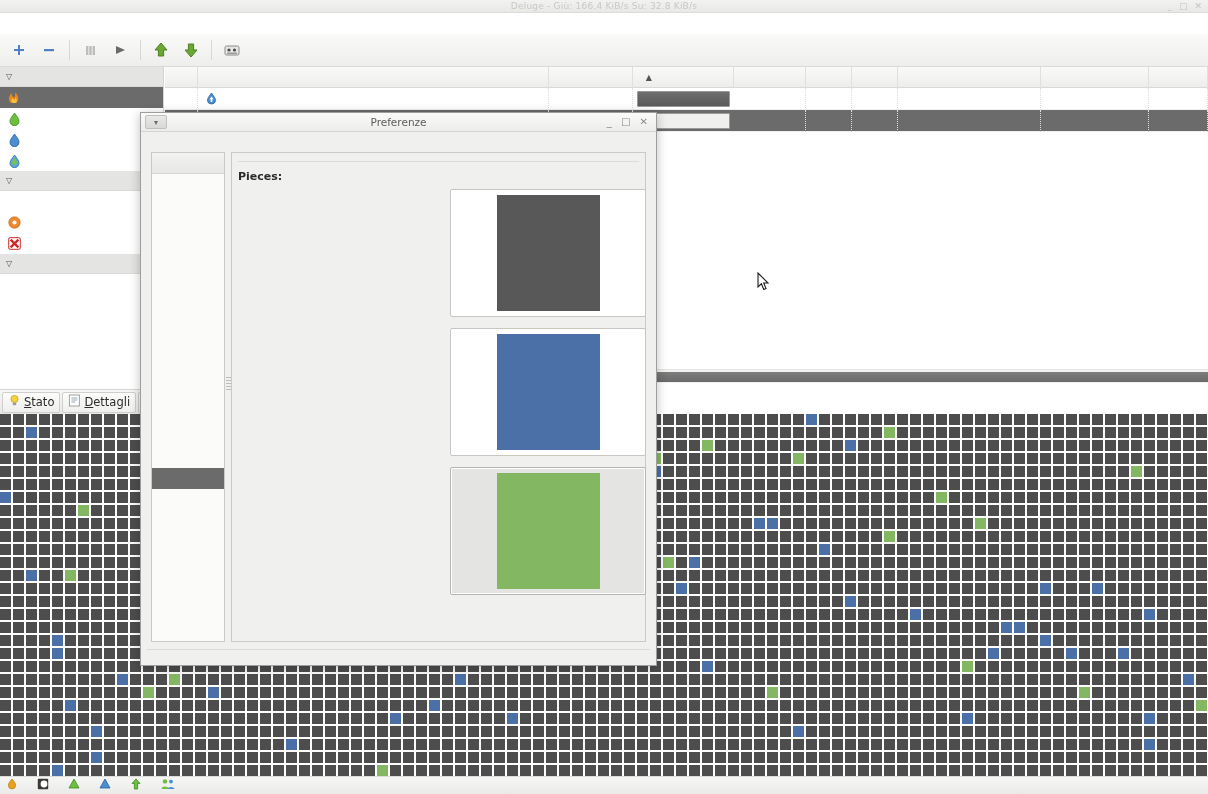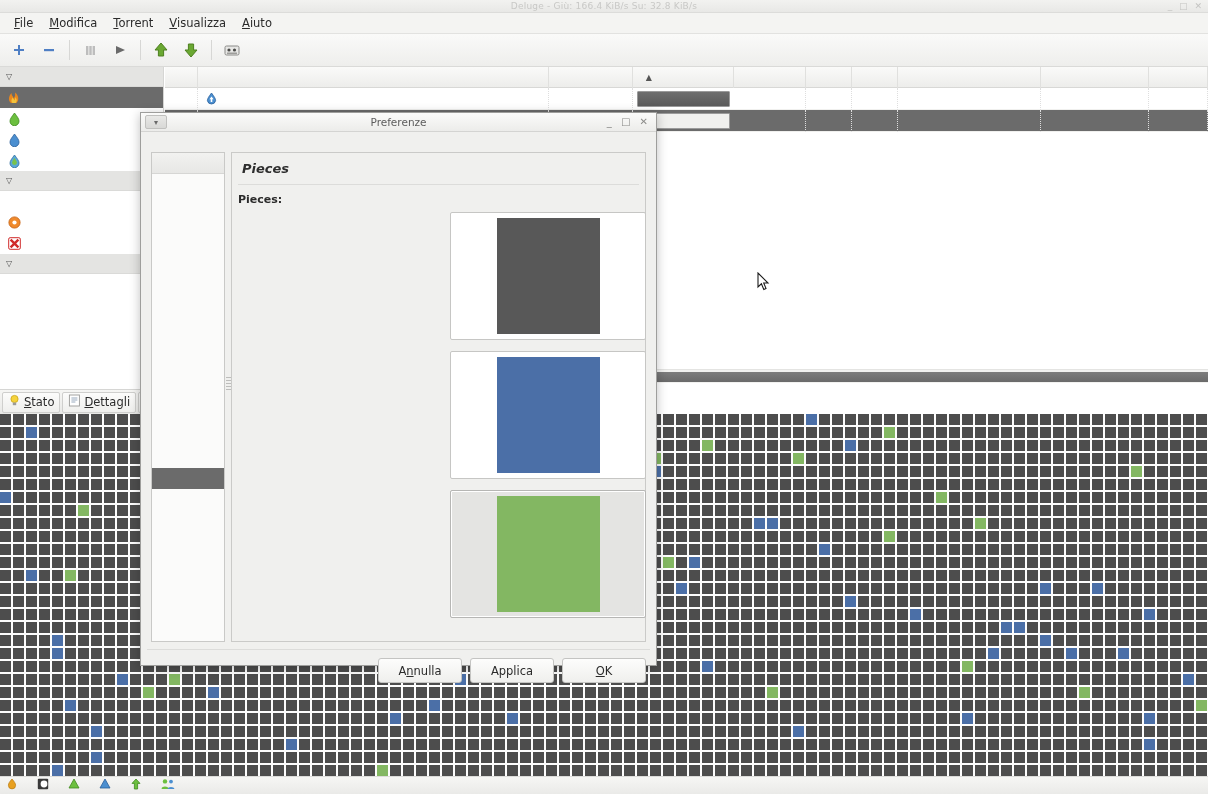--- a/index.html
+++ b/index.html
@@ -190,27 +190,20 @@
 </head>
 <body>
 
 <div id="app">
 
   <div class="titlebar">
     <div class="ttl">Deluge - Giù: 166.4 KiB/s Su: 32.8 KiB/s</div>
     <div class="wbtns">_ □ ✕</div>
   </div>
 
-  <div class="menubar" id="menubar">
-      <div class="mi"><u>F</u>ile</div>
-      <div class="mi"><u>M</u>odifica</div>
-      <div class="mi"><u>T</u>orrent</div>
-      <div class="mi"><u>V</u>isualizza</div>
-      <div class="mi"><u>A</u>iuto</div>
-    </div>
 
   <div class="toolbar">
     <div class="tb-btn">
       <svg width="16" height="16" viewBox="0 0 16 16">
           <path d="M7 3h2v4h4v2H9v4H7V9H3V7h4z" fill="#4f7fc4"></path>
         </svg>
     </div>
     <div class="tb-btn">
       <svg width="16" height="16" viewBox="0 0 16 16">
           <rect x="3" y="7" width="10" height="2.2" fill="#4f7fc4"></rect>
@@ -3189,21 +3182,20 @@
           <div class="cat">
             <span></span>
           </div>
           <div class="cat sel">
             <span></span>
           </div>
         </div>
       <div class="cat-handle"></div>
 
       <div class="pane">
-        <div class="pane-title">Pieces</div>
         <div class="pane-rule"></div>
         <div class="colors-lbl">Pieces:</div>
         <div id="colorrows">
             <div class="crow">
               <div class="name"></div>
               <div class="hex"></div>
               <div class="swatch-btn">
                 <div class="chip" style="background:#585858"></div>
               </div>
             </div>
@@ -3218,31 +3210,20 @@
               <div class="name"></div>
               <div class="hex"></div>
               <div class="swatch-btn focus">
                 <div class="chip" style="background:#83B762"></div>
               </div>
             </div>
           </div>
       </div>
 
       <div class="dlg-sep"></div>
-      <div class="dlg-btns" id="dlgbtns">
-          <div class="dbtn">
-            <span>A<u>n</u>nulla</span>
-          </div>
-          <div class="dbtn">
-            <span>Applica</span>
-          </div>
-          <div class="dbtn">
-            <span><u>O</u>K</span>
-          </div>
-        </div>
     </div>
   </div>
 
   <div class="cursor">
     <svg width="14" height="20" viewBox="0 0 14 20">
       <path d="M1 1 L1 15 L4.4 11.8 L6.8 17.4 L9 16.4 L6.7 11 L11 11 Z" fill="#ffffff" stroke="#1a1a1a" stroke-width="1.1"></path>
     </svg>
   </div>
 
 </div>

